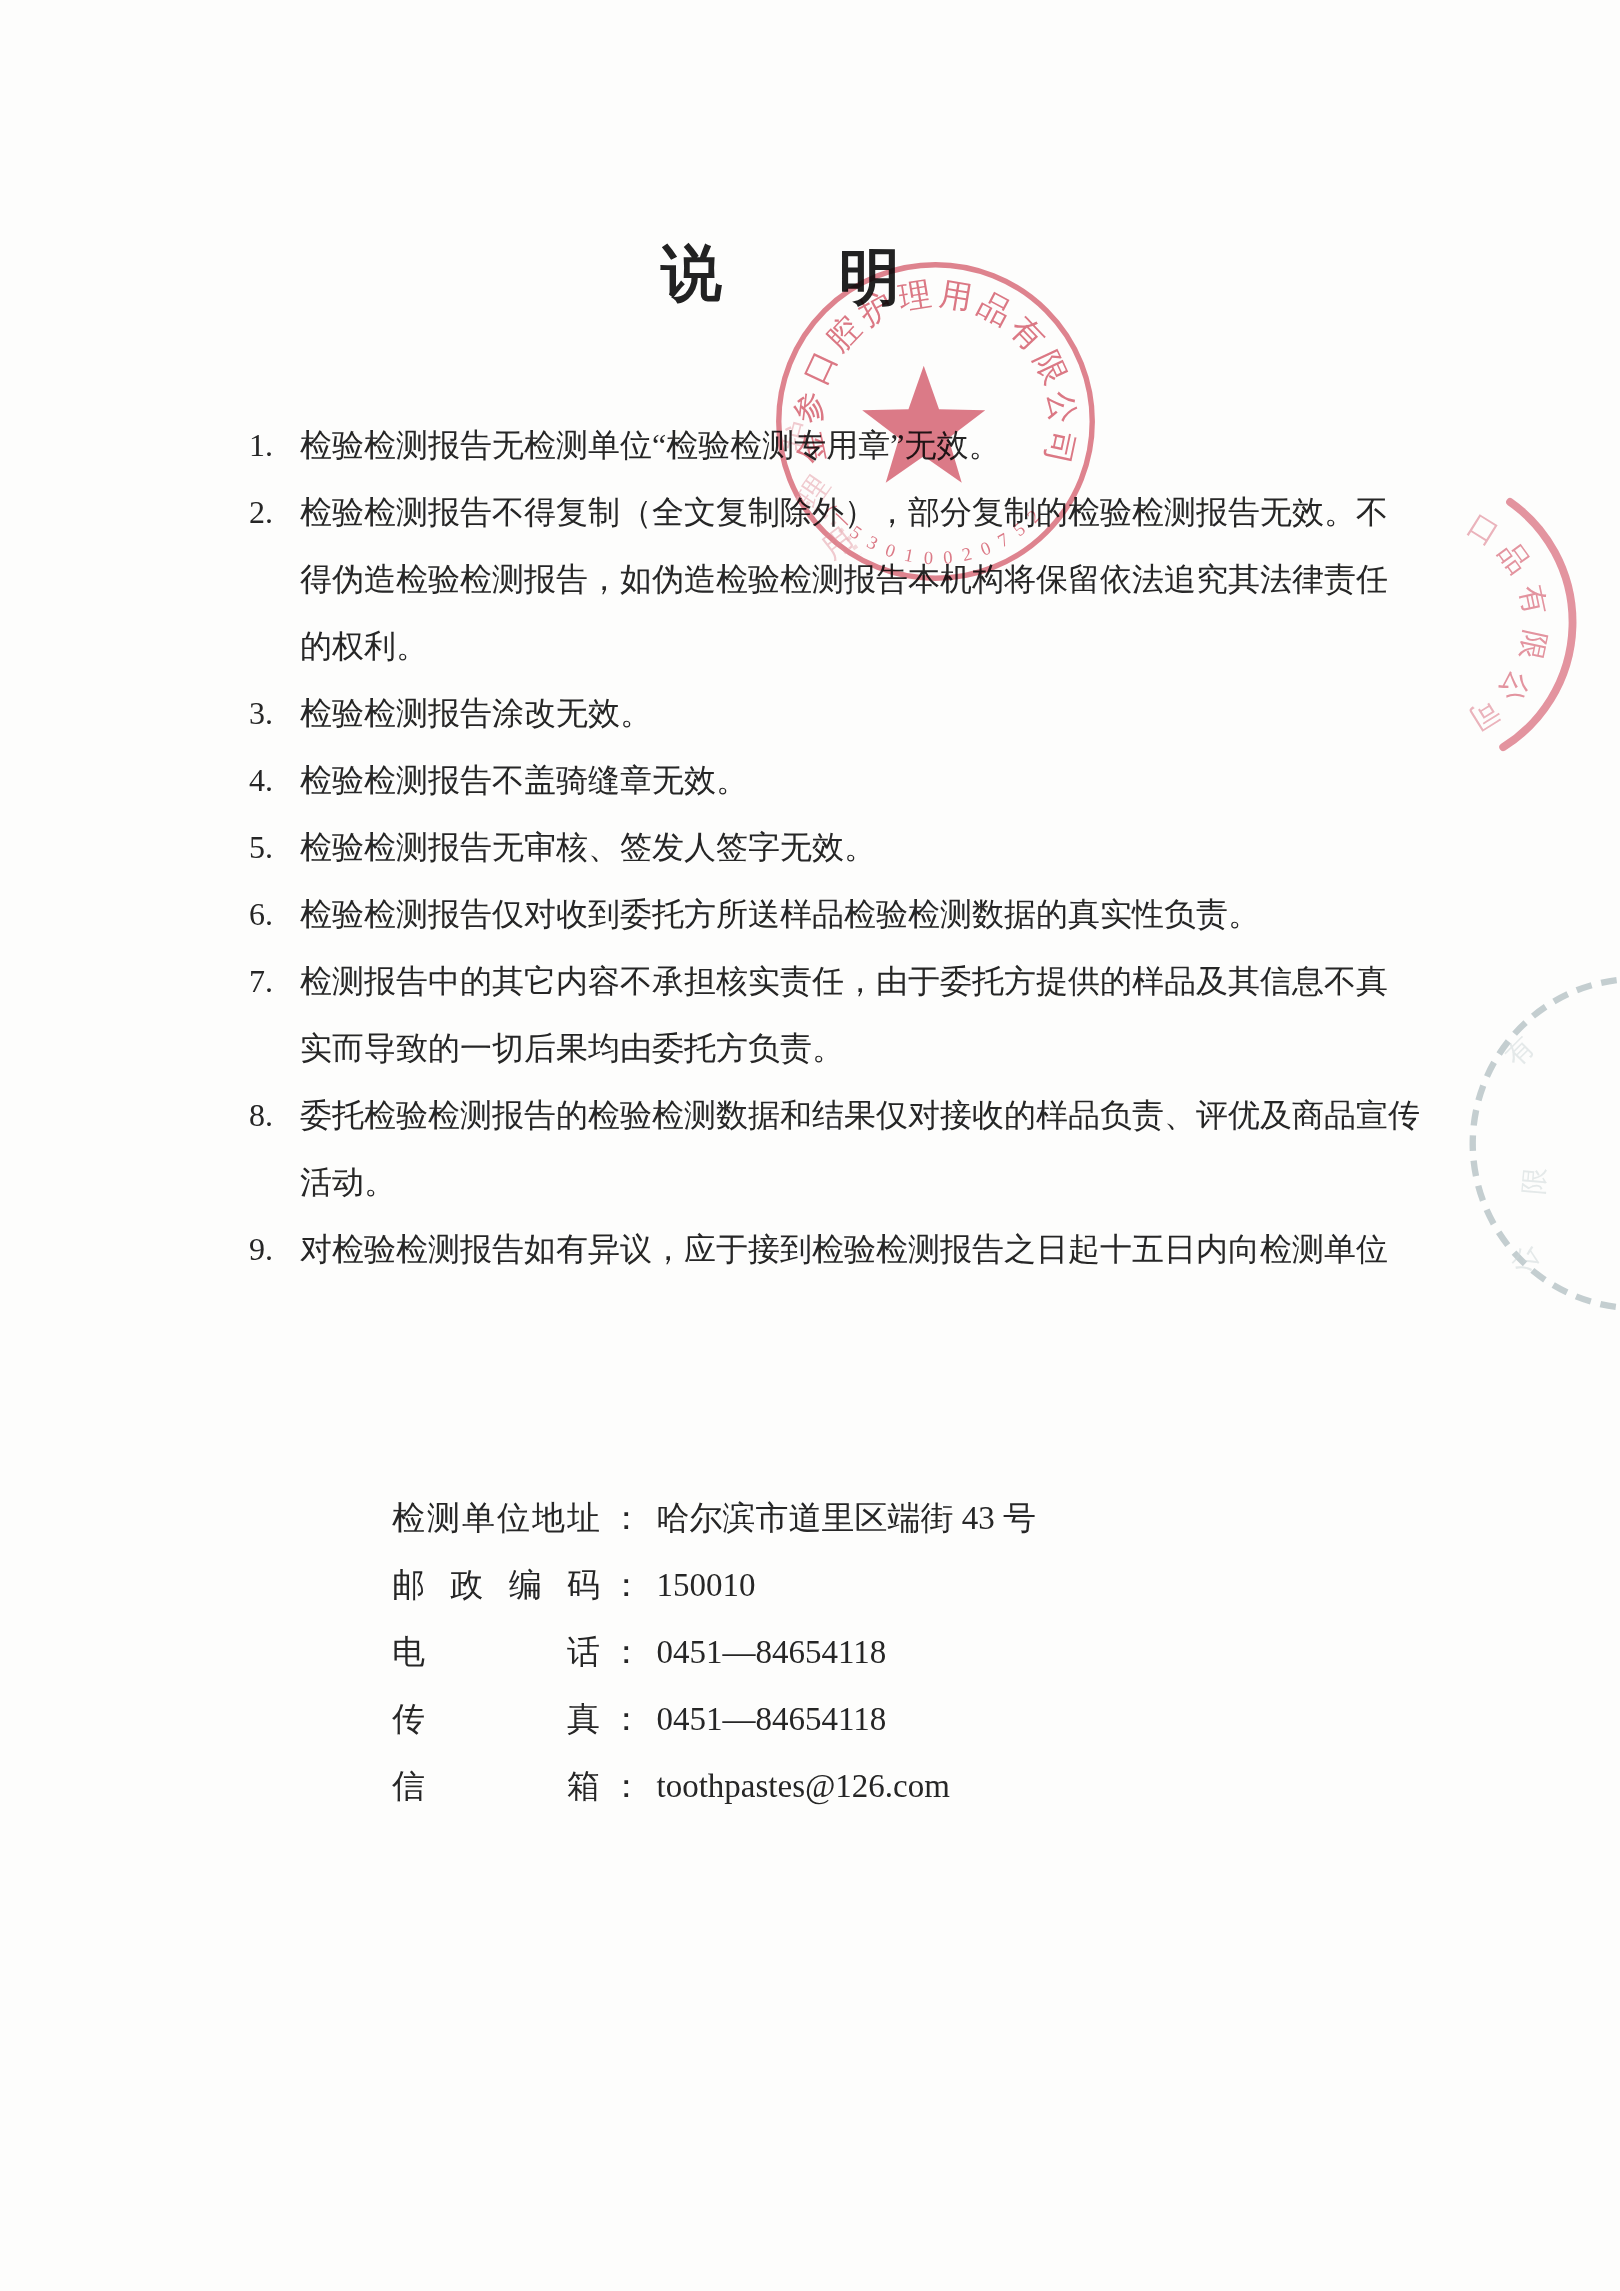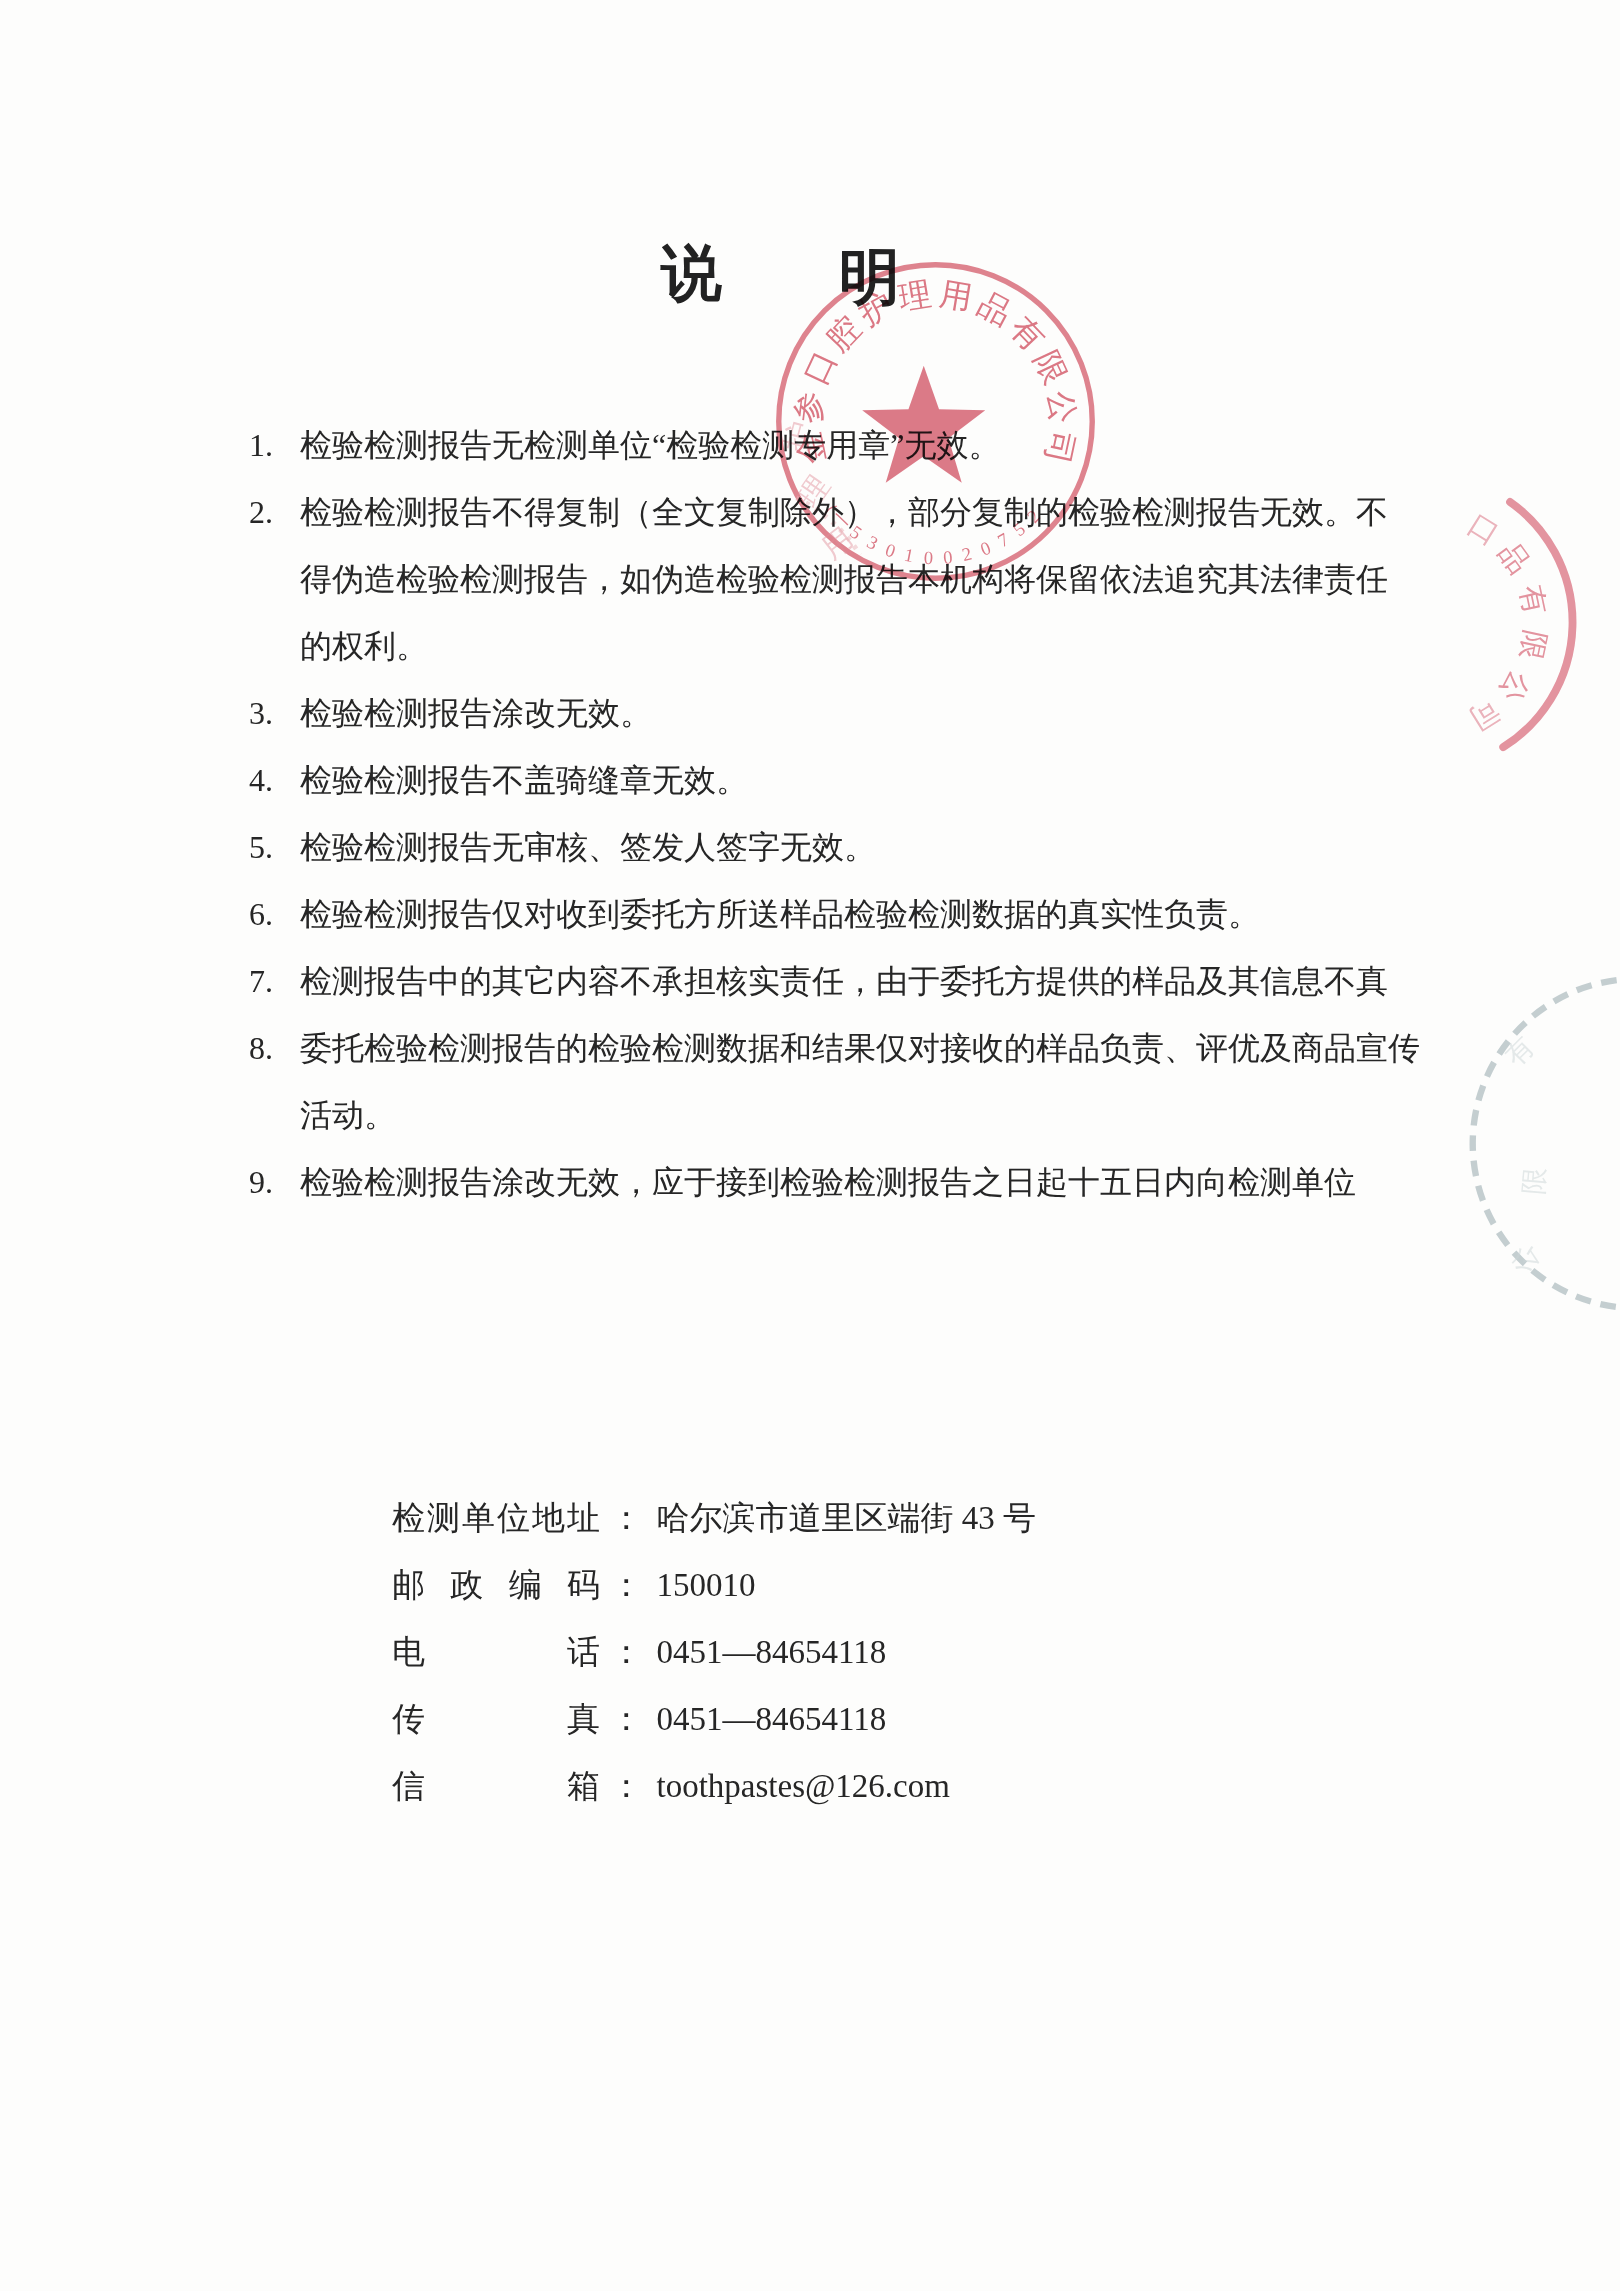--- a/index.html
+++ b/index.html
@@ -76,29 +76,30 @@
     <span class="note-num">5.</span>
     <div class="note-line">检验检测报告无审核、签发人签字无效。</div>
   </div>
   <div class="note-item">
     <span class="note-num">6.</span>
     <div class="note-line">检验检测报告仅对收到委托方所送样品检验检测数据的真实性负责。</div>
   </div>
   <div class="note-item">
     <span class="note-num">7.</span>
     <div class="note-line">检测报告中的其它内容不承担核实责任，由于委托方提供的样品及其信息不真</div>
+    <div class="note-line">实而导致的一切后果均由委托方负责。</div>
   </div>
   <div class="note-item">
     <span class="note-num">8.</span>
     <div class="note-line">委托检验检测报告的检验检测数据和结果仅对接收的样品负责、评优及商品宣传</div>
     <div class="note-line">活动。</div>
   </div>
   <div class="note-item">
     <span class="note-num">9.</span>
-    <div class="note-line">检验检测报告涂改无效，应于接到检验检测报告之日起十五日内向检测单位</div>
+    <div class="note-line">对检验检测报告如有异议，应于接到检验检测报告之日起十五日内向检测单位</div>
   </div>
 </div>
 
 <div class="contact">
   <div class="contact-row">
     <span class="contact-label">
         <span>检</span>
         <span>测</span>
         <span>单</span>
         <span>位</span>

